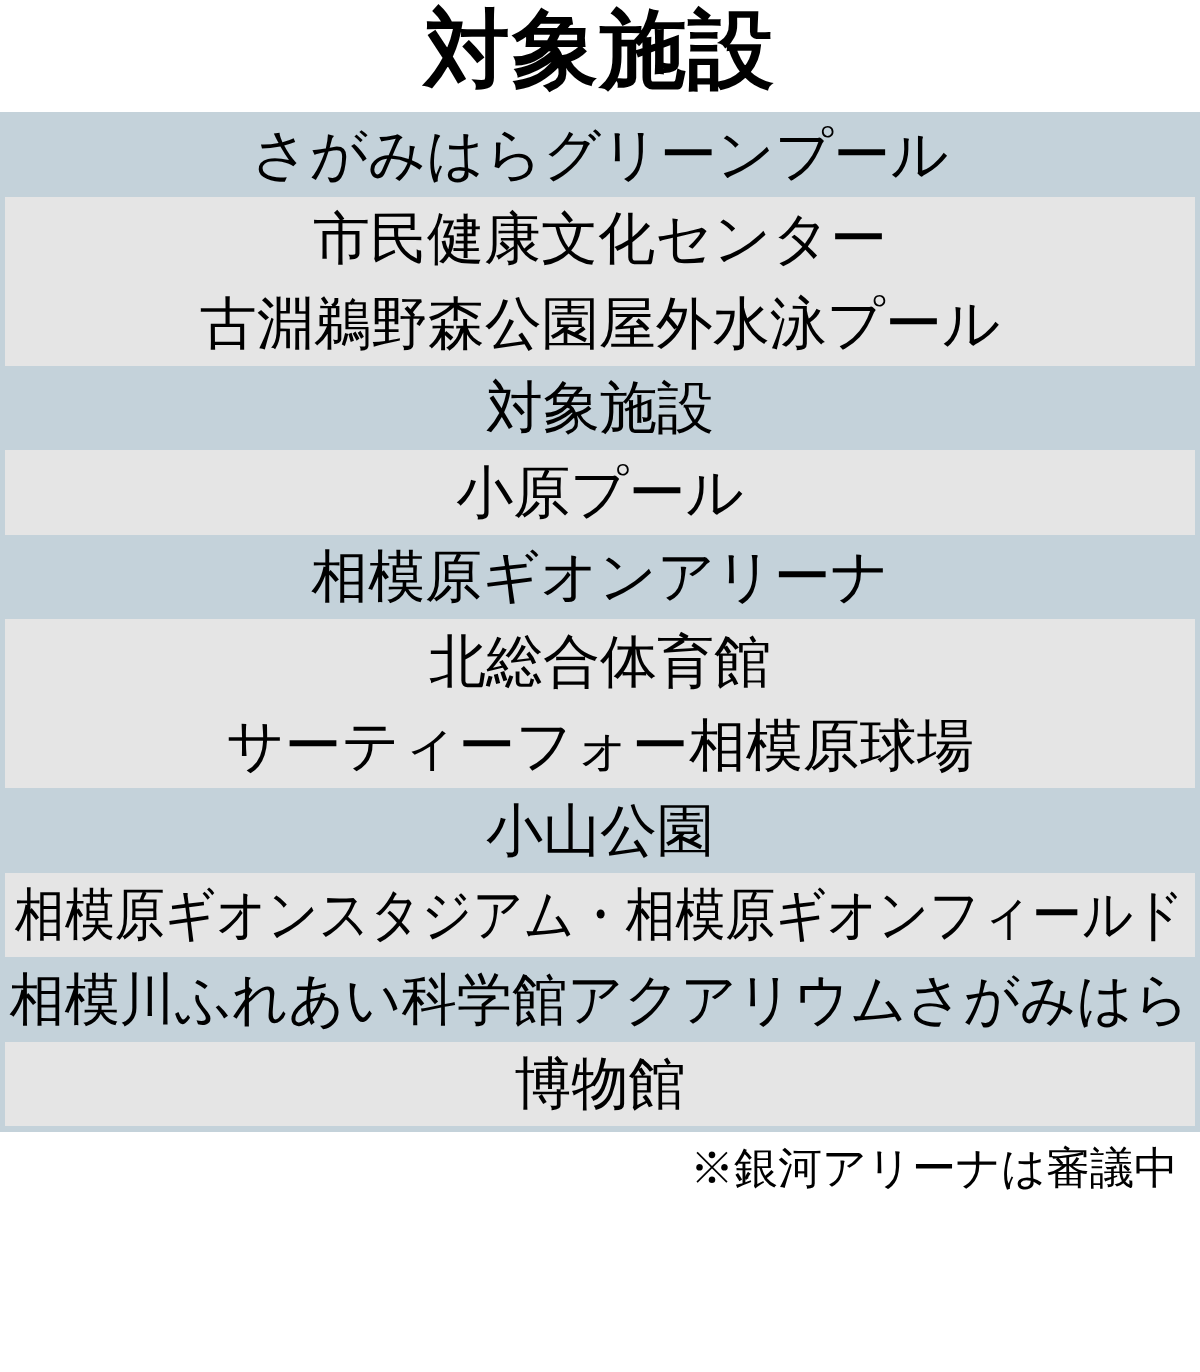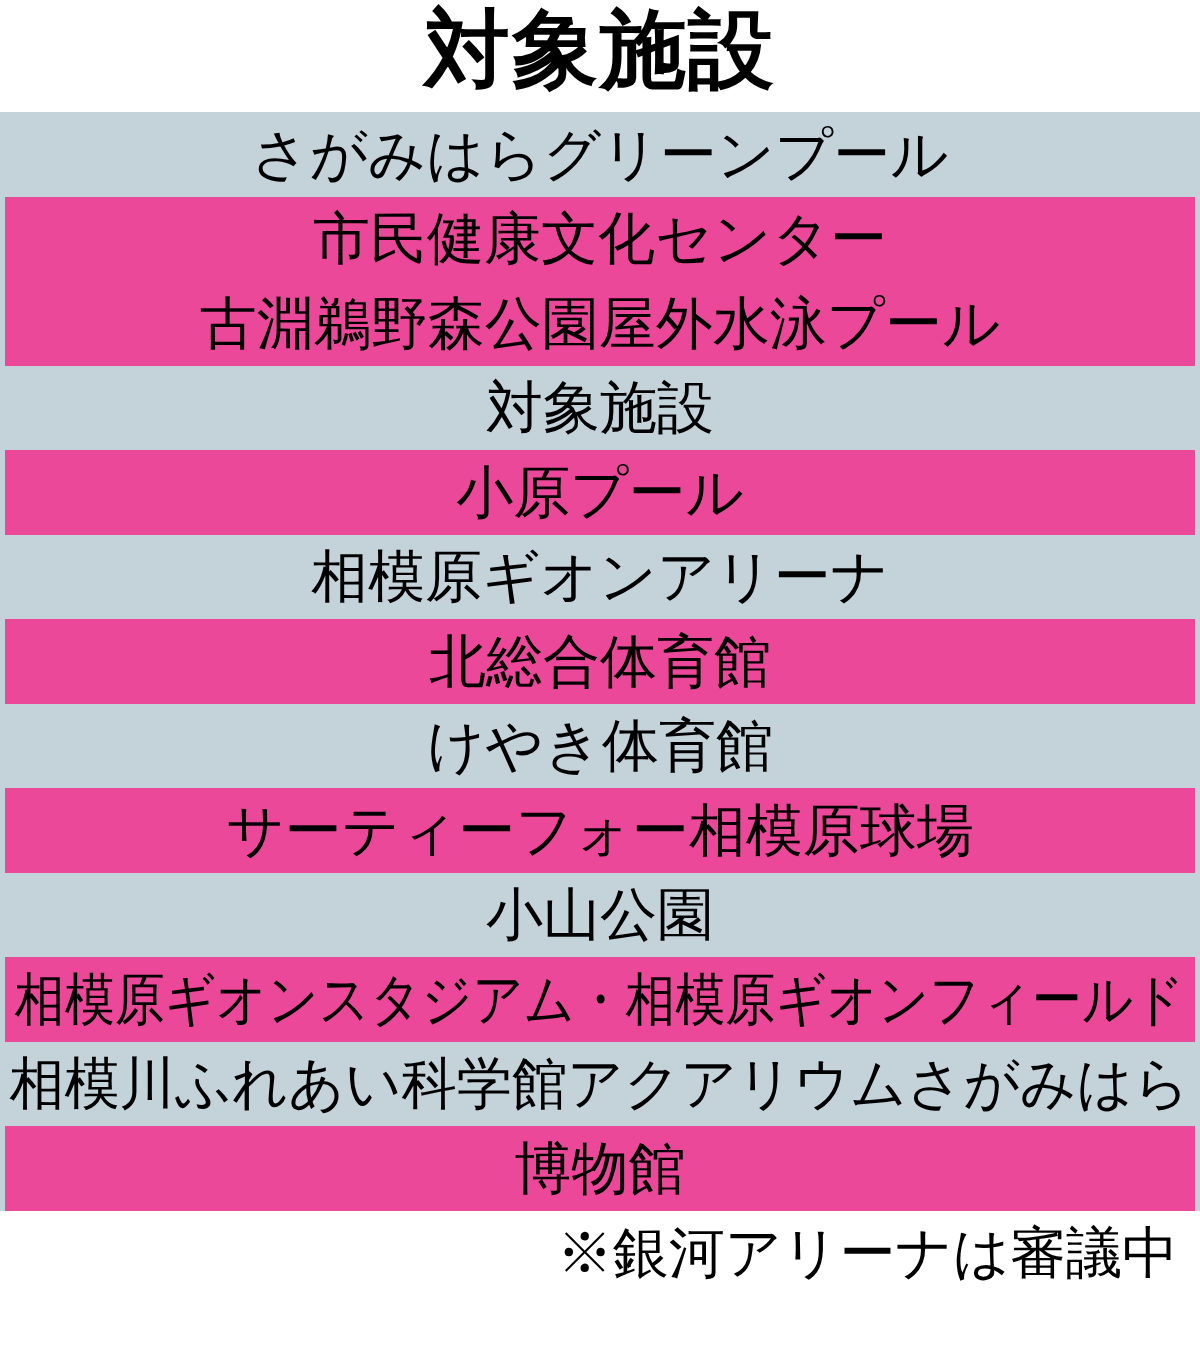--- a/index.html
+++ b/index.html
@@ -24,48 +24,48 @@
     align-items: center;
     justify-content: center;
     font-size: 86px;
     font-weight: 900;
     letter-spacing: 2px;
     line-height: 1;
     font-family: Liberation Mono, monospace;
   }
   .table {
     background: #c4d2da;
-    padding-bottom: 0;
+    padding-bottom: 6px;
   }
   .row {
     height: 84.5px;
     display: flex;
     align-items: center;
     justify-content: center;
     font-size: 57px;
     line-height: 1;
     overflow: hidden;
   }
   .row.alt {
     background: #c4d2da;
   }
   .row.base {
-    background: #ec4899;
+    background: #e5e5e5;
     margin: 0 5px;
   }
   .row-text {
     display: inline-block;
     white-space: nowrap;
     transform-origin: 50% 50%;
   }
   .footnote {
     margin-top: 14px;
     text-align: right;
     padding-right: 22px;
-    font-size: 56px;
+    font-size: 44px;
     line-height: 1;
   }
 </style>
 </head>
 <body>
 
 <div class="page">
   <h1 class="title">対象施設</h1>
 
   <div class="table">
@@ -84,23 +84,20 @@
   </div>
       <div class="row base">
     <span class="row-text">小原プール</span>
   </div>
       <div class="row alt">
     <span class="row-text">相模原ギオンアリーナ</span>
   </div>
       <div class="row base">
     <span class="row-text">北総合体育館</span>
   </div>
-      <div class="row alt">
-    <span class="row-text">けやき体育館</span>
-  </div>
       <div class="row base">
     <span class="row-text">サーティーフォー相模原球場</span>
   </div>
       <div class="row alt">
     <span class="row-text">小山公園</span>
   </div>
       <div class="row base">
     <span class="row-text" style="transform: scaleX(0.879);">相模原ギオンスタジアム・相模原ギオンフィールド</span>
   </div>
       <div class="row alt">

